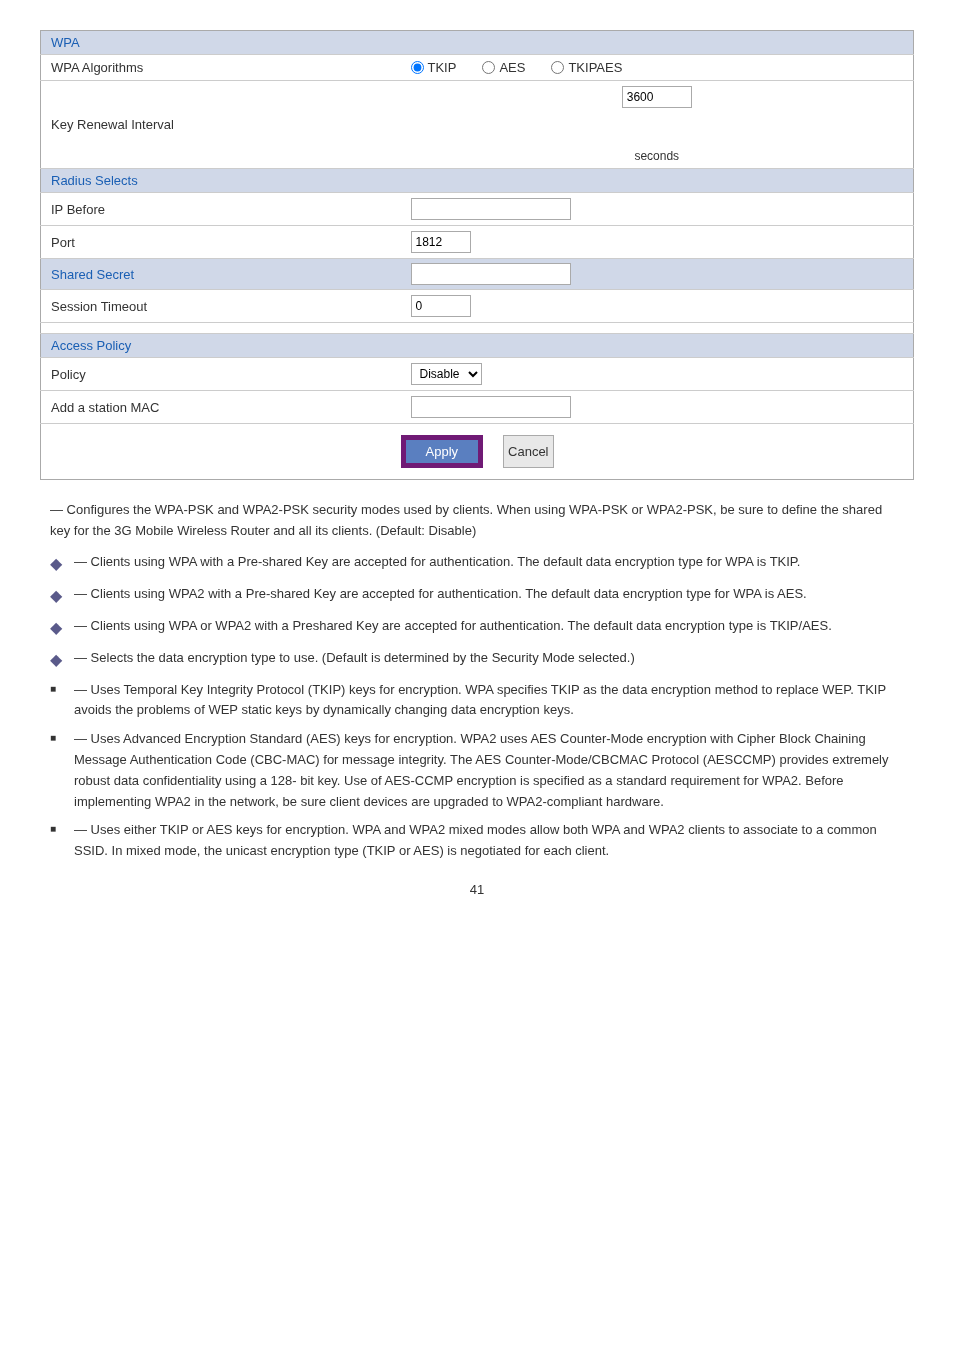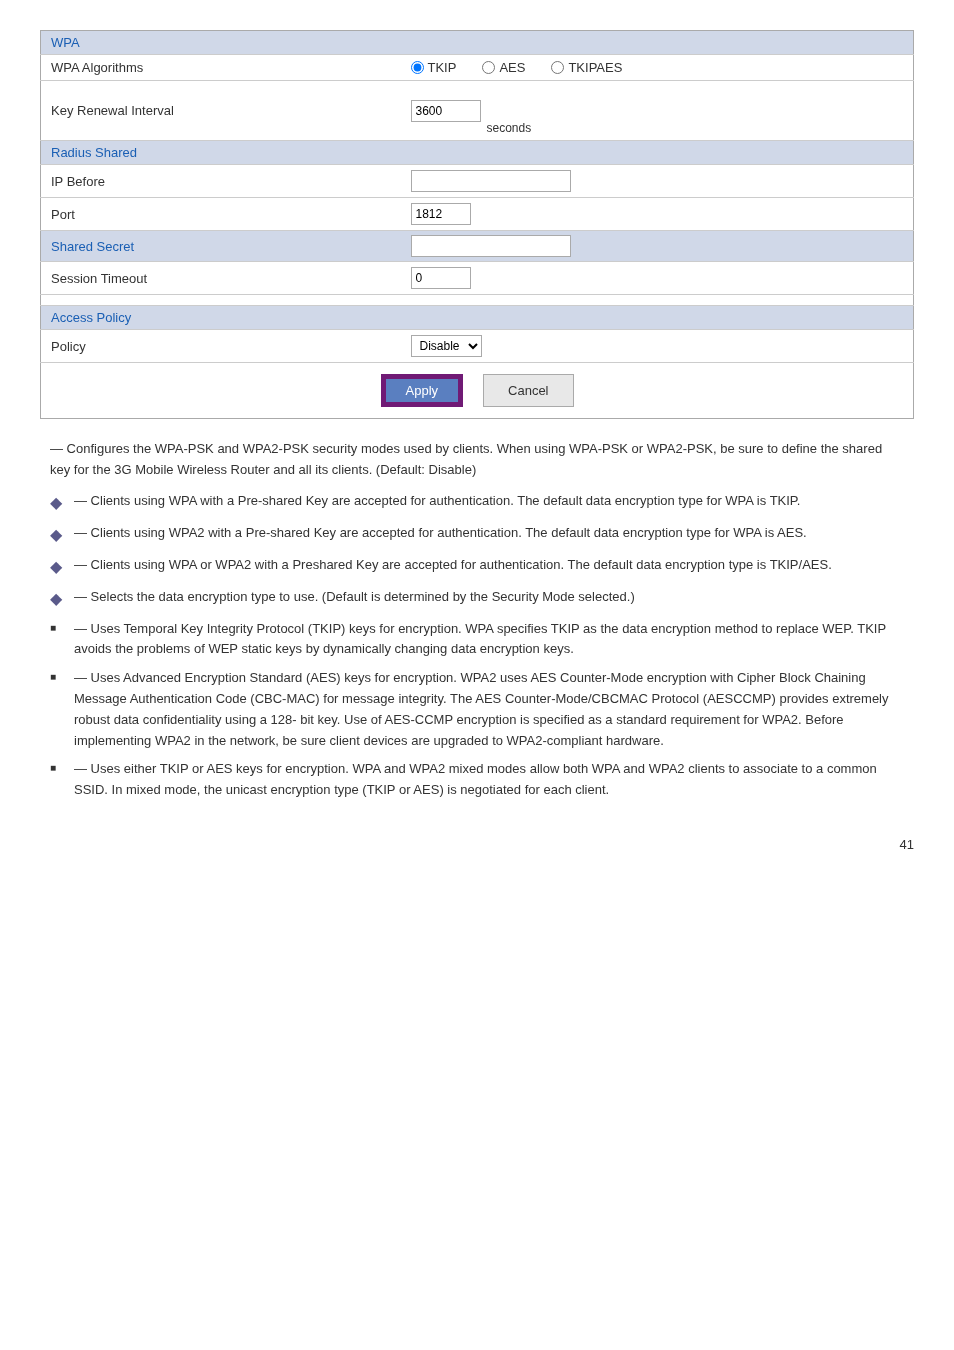--- a/index.html
+++ b/index.html
@@ -76,36 +76,37 @@
       display: flex;
       align-items: center;
       gap: 2px;
     }
 
     
     .inline-group {
       display: flex;
       align-items: center;
       gap: 6px;
+      flex-direction: column;
     }
 
     
     .btn-apply {
       background: #5a7fc0;
       color: #fff;
       border: 5px solid #701a75;
       padding: 4px 20px;
       font-size: 13px;
       cursor: pointer;
     }
     .btn-cancel {
       background: #e8e8e8;
       color: #333;
       border: 1px solid #aaa;
-      padding: 4px 24px;
+      padding: 4px 4px;
       font-size: 13px;
       cursor: pointer;
     }
     .button-row {
       text-align: center;
       padding: 8px;
     }
 
     
     .description {
@@ -135,22 +136,22 @@
       color: #333;
       min-width: 14px;
       line-height: 1.8;
     }
     .bullet-text {
       line-height: 1.6;
     }
 
     
     .page-number {
-      text-align: right;
-      margin-top: 36px;
+      text-align: center;
+      margin-top: 20px;
       font-size: 13px;
     }
 
     
     .wpa-select {
       min-width: 120px;
     }
     .ip-input { width: 160px; }
     .port-input { width: 60px; }
     .secret-input { width: 160px; }
@@ -193,21 +194,21 @@
     <td class="label-bold">Key Renewal Interval</td>
     <td>
       <div class="inline-group">
         <input type="text" class="port-input" style="width: 70px;" value="3600">
         <span class="seconds-label">seconds</span>
       </div>
     </td>
   </tr>
 
   <tr class="section-header">
-    <td colspan="2" class="label-blue">Radius Shared</td>
+    <td colspan="2" class="label-blue">Radius Selects</td>
   </tr>
 
   <tr>
     <td class="label-bold">IP Before</td>
     <td>
       <input type="text" class="ip-input" value="" style="">
     </td>
   </tr>
 
   <tr>
@@ -242,20 +243,26 @@
   <tr>
     <td class="label-bold">Policy</td>
     <td>
       <select>
         <option value="Disable" selected="">Disable</option>
         <option value="Enable">Enable</option>
       </select>
     </td>
   </tr>
 
+  <tr>
+    <td class="label-bold">Add a station MAC</td>
+    <td>
+      <input type="text" class="mac-input" value="" style="">
+    </td>
+  </tr>
 
   <tr>
     <td class="button-row" colspan="2">
       <div style="display:flex; justify-content:center; gap:20px; padding: 6px 0;">
         <button class="btn-apply">Apply</button>
         <button class="btn-cancel">Cancel</button>
       </div>
     </td>
   </tr>
 </tbody>

